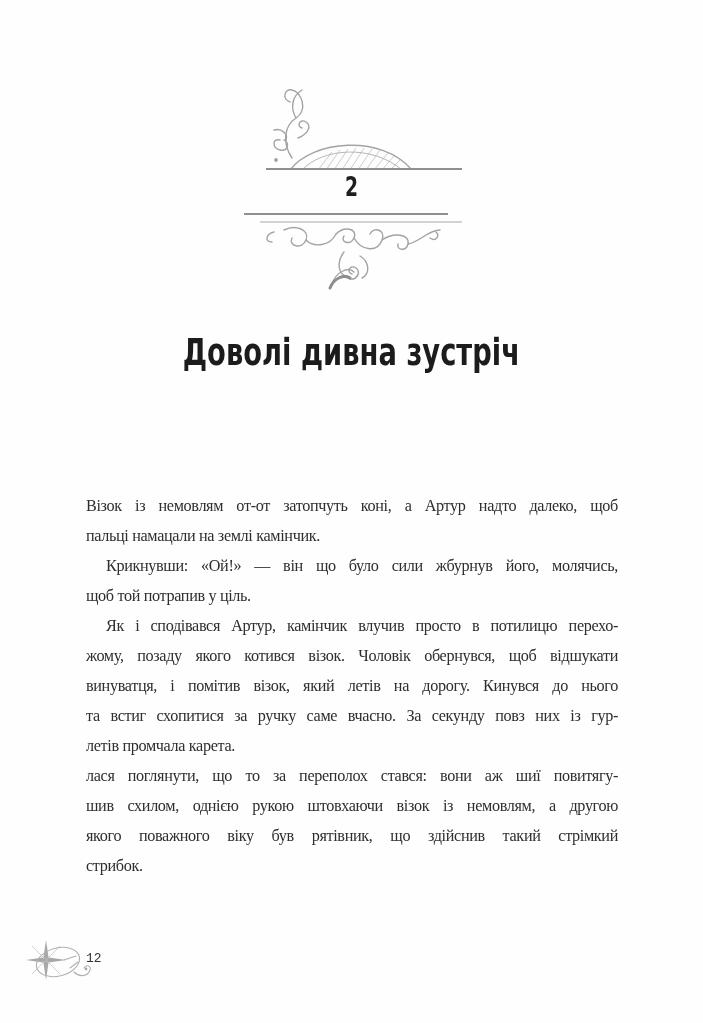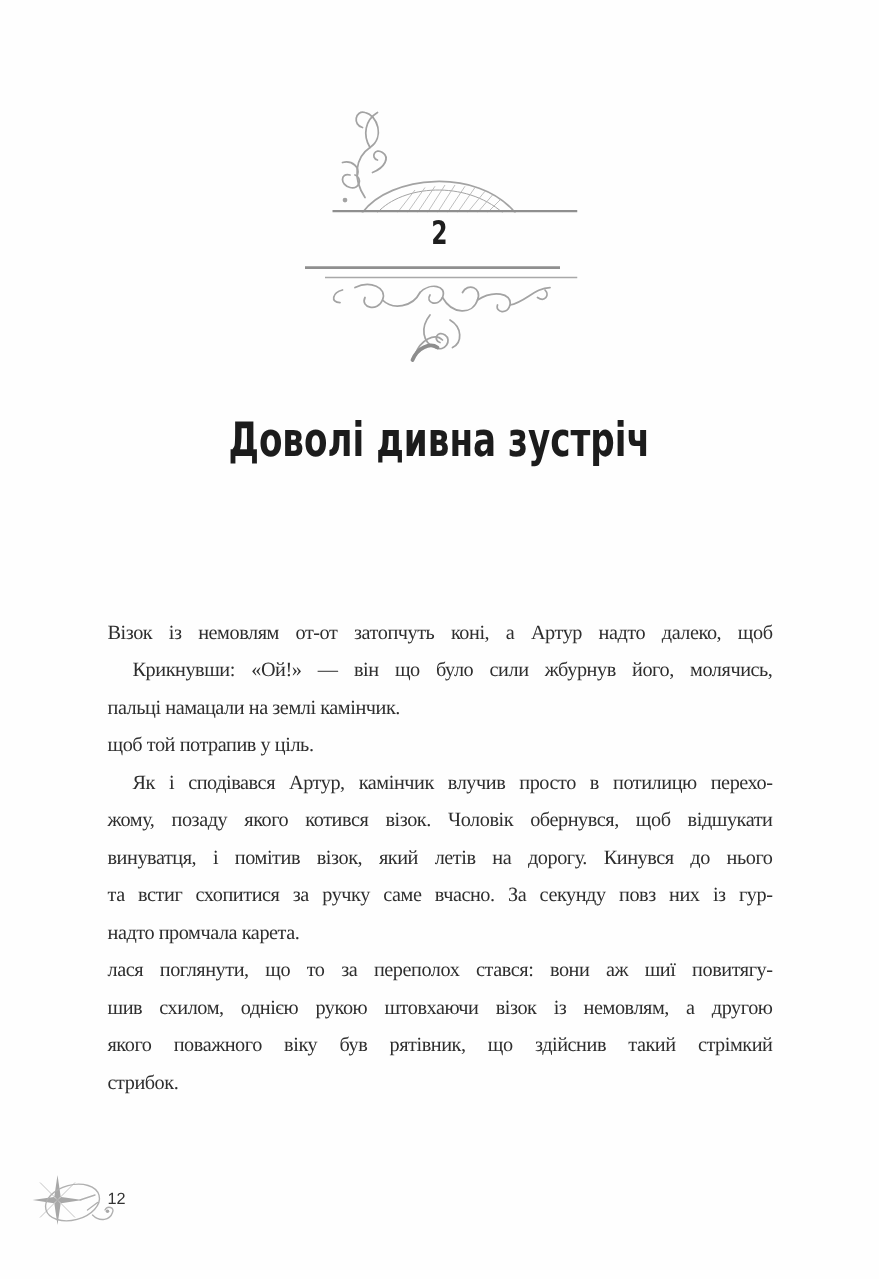--- a/index.html
+++ b/index.html
@@ -90,21 +90,21 @@
       position: absolute;
       left: 20px;
       top: 938px;
       width: 76px;
       height: 50px;
     }
     .page-number {
       position: absolute;
       left: 86px;
       top: 951px;
-      font-family: Liberation Sans, sans-serif;
+      font-family: Liberation Mono, monospace;
       font-size: 13px;
       color: #333333;
     }
   </style>
 </head>
 <body>
 
 <div class="page">
 
   <svg class="top-ornament" viewBox="0 0 200 92">
@@ -155,30 +155,30 @@
       <path d="M116 44 C126 50, 126 62, 118 66"></path>
     </g>
     <path d="M86 76 C90 66, 100 62, 106 66" fill="none" stroke="#8d8d8d" stroke-width="3" stroke-linecap="round"></path>
   </svg>
 
   <div class="chapter-title">Доволі дивна зустріч</div>
 
   <div class="body-text">
 
     <span class="line">Візок із немовлям от-от затопчуть коні, а Артур надто далеко, щоб</span>
+    <span class="line last">пальці намацали на землі камінчик.</span>
+
     <span class="line indent">Крикнувши: «Ой!» — він що було сили жбурнув його, молячись,</span>
-
-    <span class="line last">пальці намацали на землі камінчик.</span>
     <span class="line last">щоб той потрапив у ціль.</span>
 
     <span class="line indent">Як і сподівався Артур, камінчик влучив просто в потилицю перехо-</span>
     <span class="line">жому, позаду якого котився візок. Чоловік обернувся, щоб відшукати</span>
     <span class="line">винуватця, і помітив візок, який летів на дорогу. Кинувся до нього</span>
     <span class="line">та встиг схопитися за ручку саме вчасно. За секунду повз них із гур-</span>
-    <span class="line last">надто промчала карета.</span>
+    <span class="line last">летів промчала карета.</span>
 
     <span class="line">лася поглянути, що то за переполох стався: вони аж шиї повитягу-</span>
     <span class="line">шив схилом, однією рукою штовхаючи візок із немовлям, а другою</span>
     <span class="line">якого поважного віку був рятівник, що здійснив такий стрімкий</span>
     <span class="line last">стрибок.</span>
   </div>
 
   <svg class="footer-ornament" viewBox="0 0 76 50">
     <g stroke="#c4c4c4" stroke-width="0.8" fill="none">
       <line x1="12" y1="8" x2="40" y2="36"></line>

